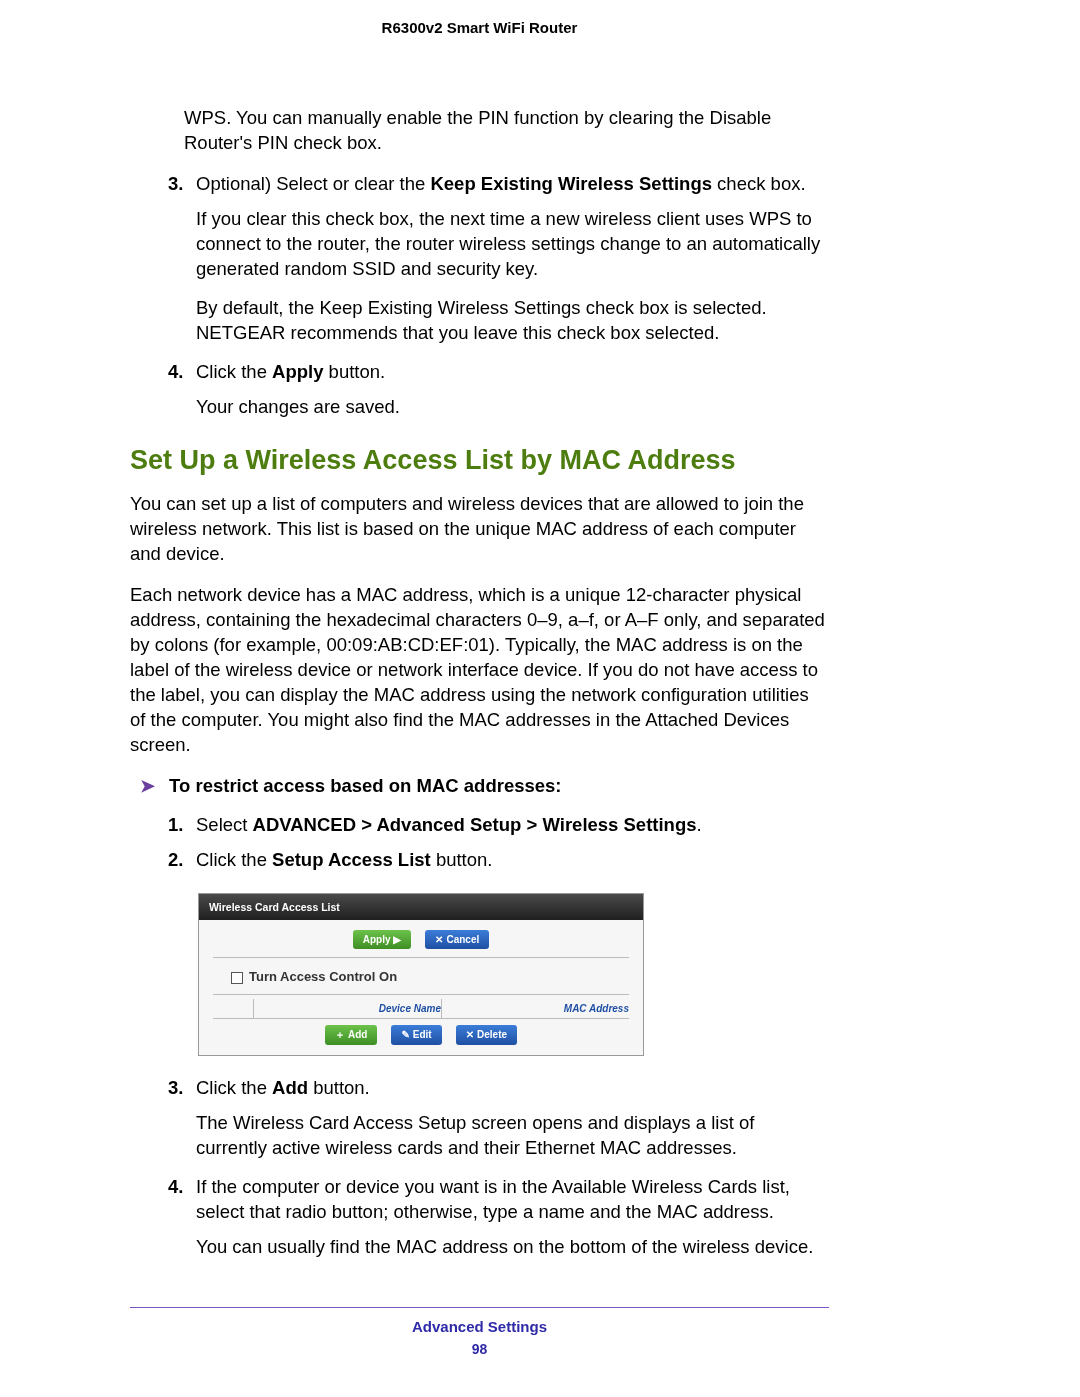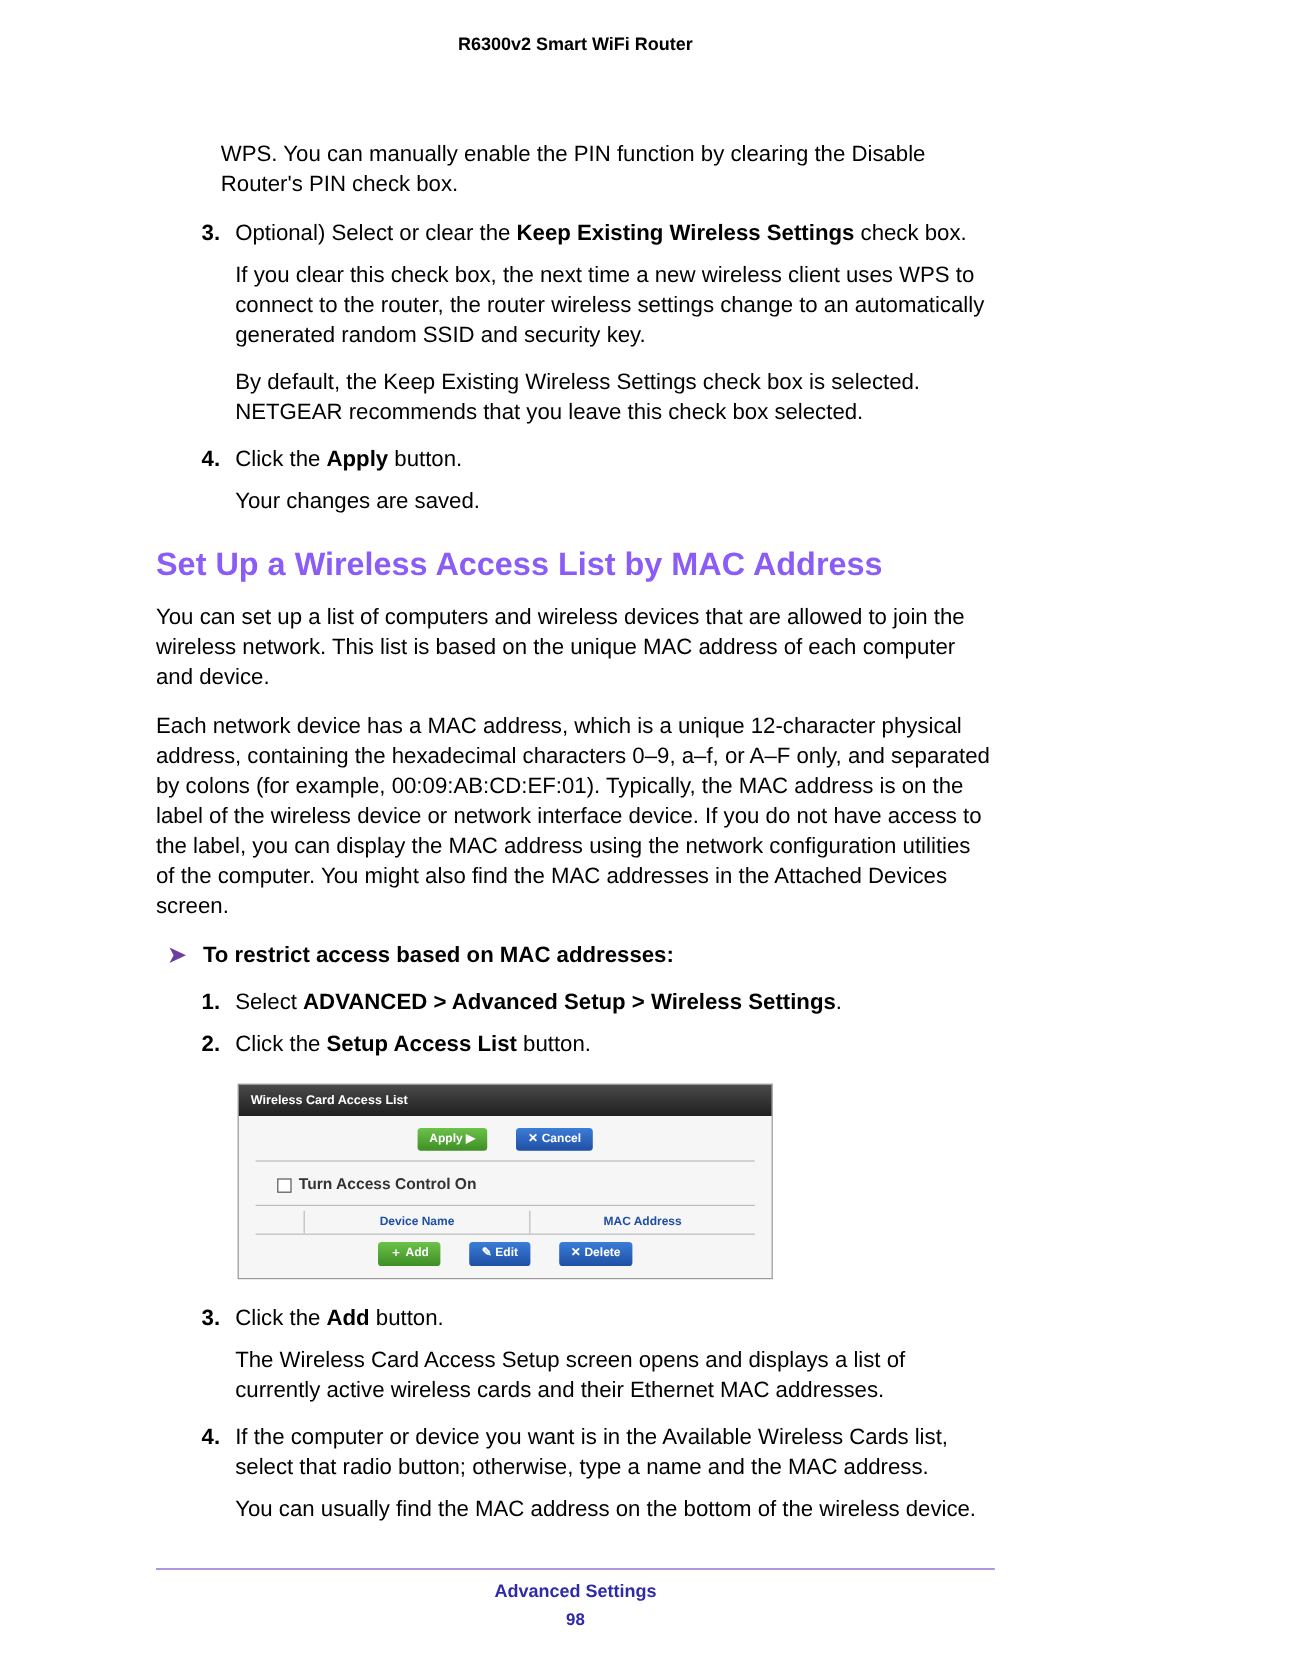--- a/index.html
+++ b/index.html
@@ -7,21 +7,21 @@
     padding: 0;
     background: #fff;
     font-family: Arial, Helvetica, sans-serif;
     color: #000;
   }
   .page {
     width: 959px;
     height: 1397px;
     position: relative;
     box-sizing: border-box;
-    padding: 29px 130px 0 130px;
+    padding: 19px 130px 0 130px;
   }
   .doc-header {
     text-align: center;
     font-weight: bold;
     font-size: 15px;
     margin-bottom: 70px;
   }
   .body-text {
     font-size: 18.5px;
     line-height: 1.35;
@@ -39,21 +39,21 @@
   .numitem .num {
     width: 28px;
     flex: 0 0 28px;
     font-weight: bold;
   }
   .numitem .txt { flex: 1; }
   .sub-para {
     margin: 8px 0 14px 28px;
   }
   h2.section {
-    color: #8b5cf6;
+    color: #4d7c0f;
     font-weight: bold;
     font-size: 27px;
     margin: 22px 0 14px 0;
     font-family: "Trebuchet MS", Arial, sans-serif;
   }
   .main-para { margin: 0 0 16px 0; }
   .task-line {
     display: flex;
     align-items: baseline;
     margin: 12px 0 14px 10px;
@@ -77,21 +77,21 @@
   .ui-titlebar {
     background: linear-gradient(#4a4a4a,#1f1f1f);
     color: #fff;
     font-size: 10.5px;
     font-weight: bold;
     padding: 6px 10px;
   }
   .ui-row-center {
     display: flex;
     justify-content: center;
-    gap: 24px;
+    gap: 14px;
     padding: 10px 0 8px 0;
     border-bottom: 1px solid #bbb;
     margin: 0 14px;
   }
   .ui-row-center.noborder { border-bottom: none; }
   .ui-btn {
     font-size: 10px;
     font-weight: bold;
     color: #fff;
     padding: 3px 10px;
@@ -119,22 +119,23 @@
     vertical-align: middle;
   }
   .ui-table {
     margin: 4px 14px 0 14px;
     font-size: 10px;
     color: #1f4fa3;
   }
   .ui-thead {
     display: flex;
     border-bottom: 1px solid #bbb;
-    text-align: center;
-    font-weight: bold;
+    text-align: right;
+    font-weight: bold;
+    font-style: italic;
   }
   .ui-thead .c1 { width: 40px; border-right:1px solid #bbb; padding:3px 0;}
   .ui-thead .c2 { flex:1; border-right:1px solid #bbb; padding:3px 0;}
   .ui-thead .c3 { flex:1; padding:3px 0;}
 
   .footer {
     position: absolute;
     left: 130px; right: 130px;
     bottom: 40px;
     text-align: center;

